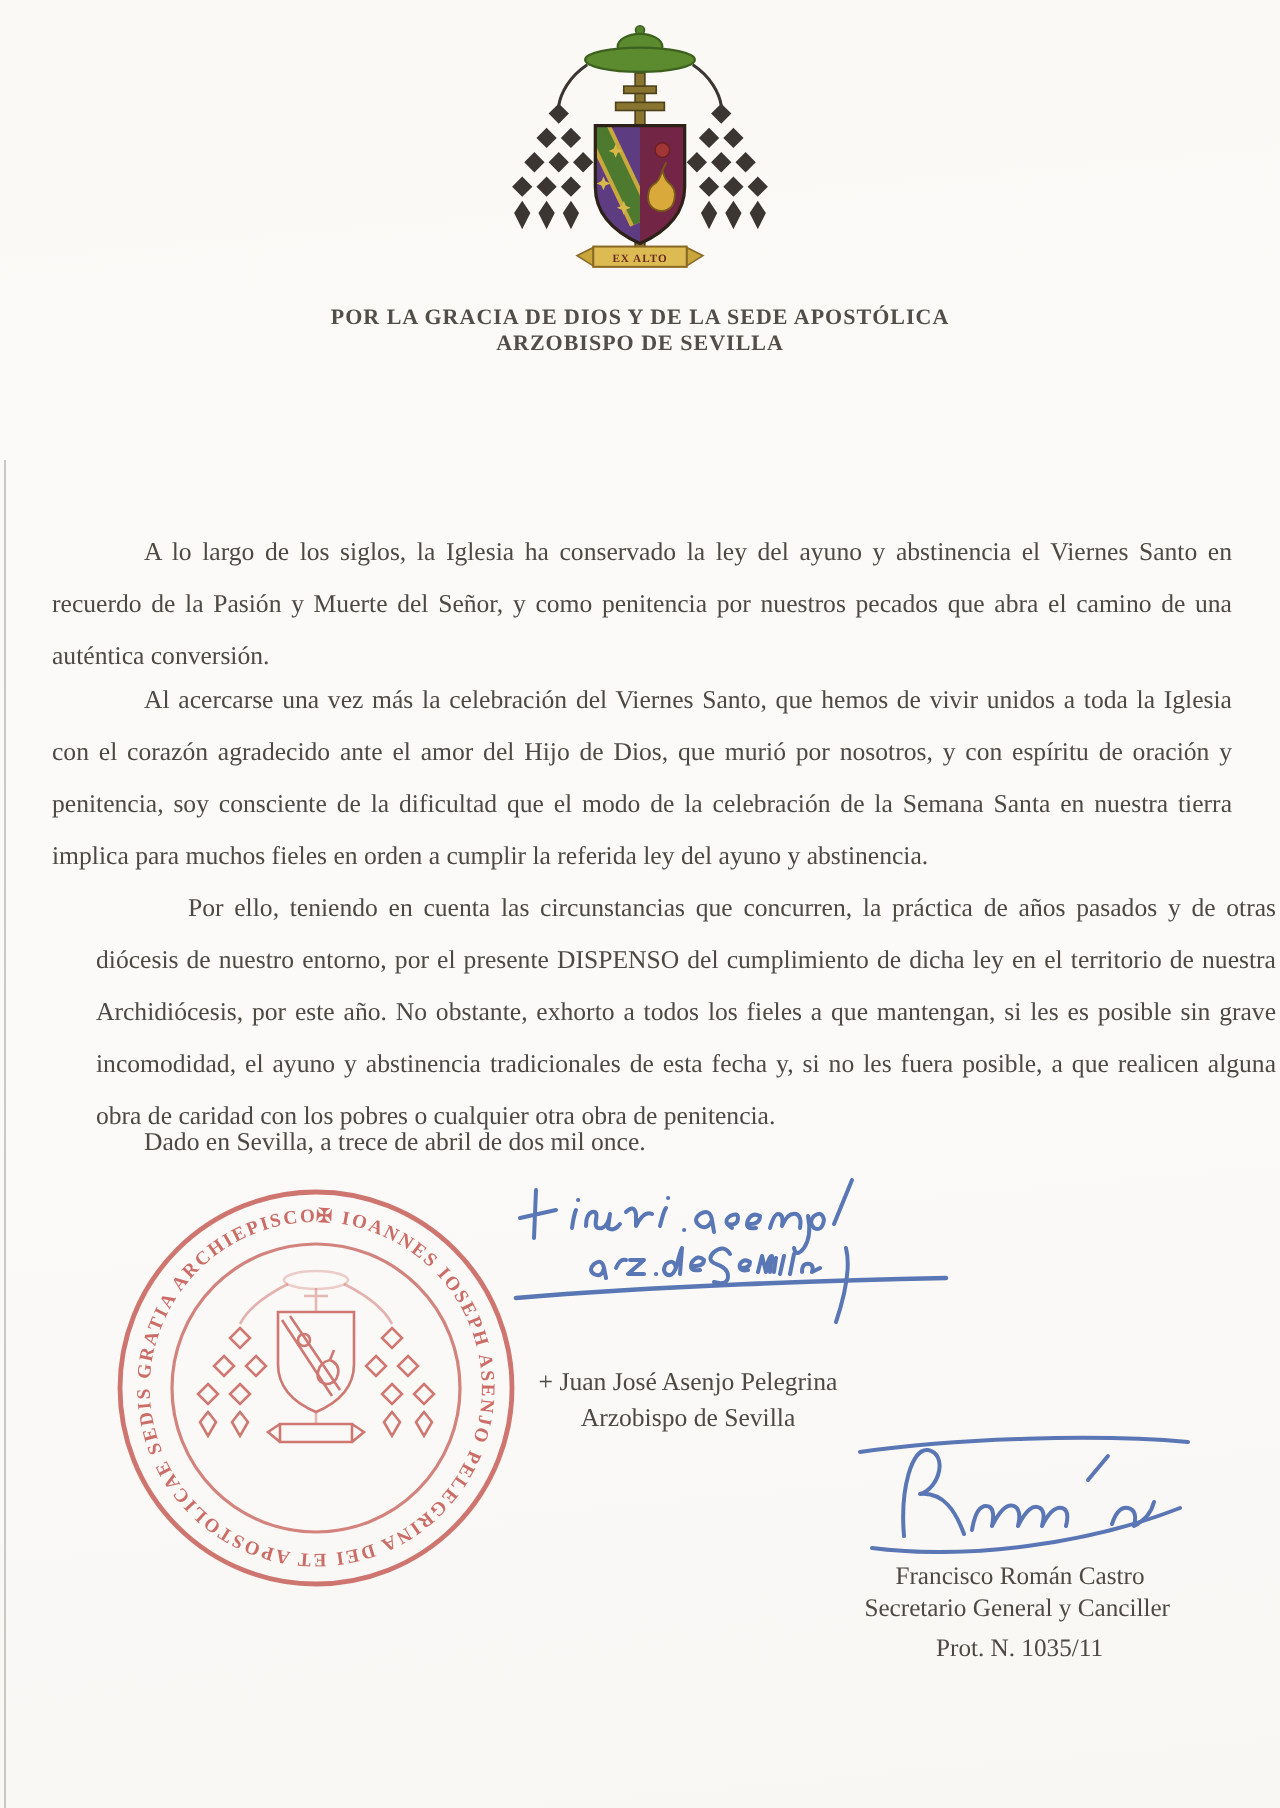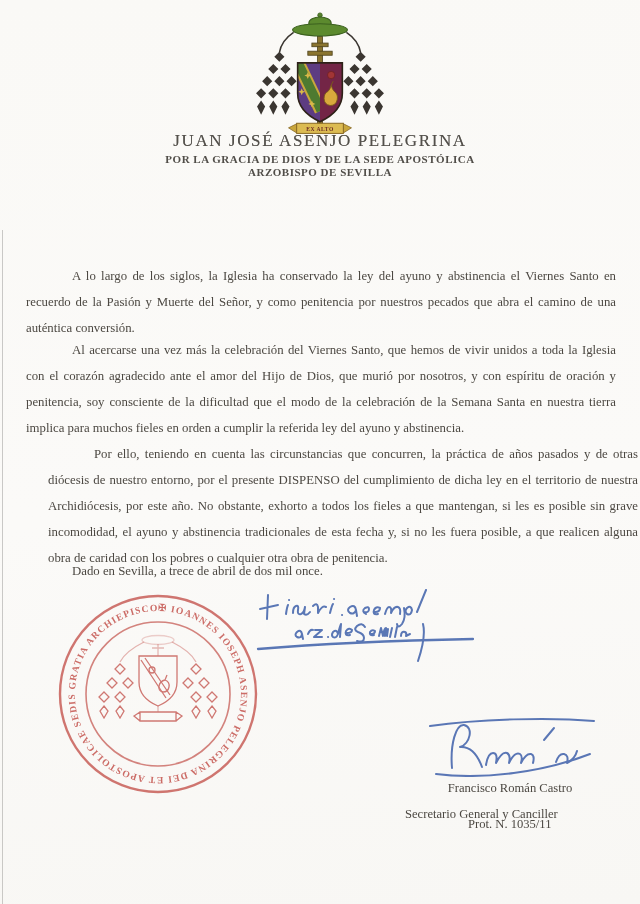--- a/index.html
+++ b/index.html
@@ -49,21 +49,21 @@
     position:absolute; left:246px; top:682px; width:196px;
     text-align:center; font-size:12.8px; color:#4c4842; line-height:18px;
   }
   .signature2 { position:absolute; left:424px; top:710px; width:178px; height:72px; }
   .secretary-name {
     position:absolute; top:781px; left:430px; width:160px;
     text-align:center; font-size:12.6px; color:#4c4842;
   }
   .secretary-role {
     position:absolute; top:797px; left:405px; width:180px;
-    text-align:left; font-size:12.6px; color:#4c4842;margin-top:10px;
+    text-align:right; font-size:12.6px; color:#4c4842;
   }
   .protocol {
     position:absolute; top:817px; left:468px; width:100px;
     text-align:left; font-size:12.6px; color:#4c4842;
   }
 </style>
 </head>
 <body>
 
 <div class="page">
@@ -116,21 +116,20 @@
       <path d="M43,52 L87,52 L87,82 Q87,100 65,110 Q43,100 43,82 Z" fill="none" stroke="#2e2218" stroke-width="1.6"></path>
     </g>
 
     <g>
       <path d="M42,112 L34,116 L42,121 Z M88,112 L96,116 L88,121 Z" fill="#c9a63c" stroke="#8a6a26" stroke-width="0.8"></path>
       <rect x="42" y="111.5" width="46" height="10" fill="#dcbb52" stroke="#8a6a26" stroke-width="1"></rect>
       <text x="65" y="119" text-anchor="middle" font-size="5.5" font-weight="bold" letter-spacing="0.5" fill="#6b2a22" font-family="Liberation Serif, serif">EX ALTO</text>
     </g>
   </svg>
 
-  <div class="letterhead-name">JUAN JOSÉ ASENJO PELEGRINA</div>
   <div class="letterhead-sub sub1">POR LA GRACIA DE DIOS Y DE LA SEDE APOSTÓLICA</div>
   <div class="letterhead-sub sub2">ARZOBISPO DE SEVILLA</div>
 
 
   <p class="para p1">A lo largo de los siglos, la Iglesia ha conservado la ley del ayuno y abstinencia el Viernes Santo en recuerdo de la Pasión y Muerte del Señor, y como penitencia por nuestros pecados que abra el camino de una auténtica conversión.</p>
   <p class="para p2">Al acercarse una vez más la celebración del Viernes Santo, que hemos de vivir unidos a toda la Iglesia con el corazón agradecido ante el amor del Hijo de Dios, que murió por nosotros, y con espíritu de oración y penitencia, soy consciente de la dificultad que el modo de la celebración de la Semana Santa en nuestra tierra implica para muchos fieles en orden a cumplir la referida ley del ayuno y abstinencia.</p>
   <p class="para p3">Por ello, teniendo en cuenta las circunstancias que concurren, la práctica de años pasados y de otras diócesis de nuestro entorno, por el presente DISPENSO del cumplimiento de dicha ley en el territorio de nuestra Archidiócesis, por este año. No obstante, exhorto a todos los fieles a que mantengan, si les es posible sin grave incomodidad, el ayuno y abstinencia tradicionales de esta fecha y, si no les fuera posible, a que realicen alguna obra de caridad con los pobres o cualquier otra obra de penitencia.</p>
   <p class="para p4">Dado en Sevilla, a trece de abril de dos mil once.</p>
 
   <svg class="signature1" viewBox="0 0 248 82">
@@ -183,20 +182,24 @@
                M144,118 l4,5 -4,7 -4,-7 z M160,118 l4,5 -4,7 -4,-7 z"></path>
       <path d="M87,68 h38 v26 q0,16 -19,24 q-19,-8 -19,-24 z"></path>
       <path d="M89,72 L114,110 M93,70 L118,107"></path>
       <circle cx="100" cy="82" r="3"></circle>
       <path d="M113,92 q5,2 4,7 q-1,5 -6,5 q-5,-1 -4,-6 q1,-5 6,-6 l2,-5"></path>
       <path d="M88,124 h36 v9 h-36 z M88,124 l-6,4 6,5 M124,124 l6,4 -6,5"></path>
       <path d="M106,118 v6" opacity="0.5"></path>
     </g>
   </svg>
 
+  <div class="signed-name-block">
+    <div>+ Juan José Asenjo Pelegrina</div>
+    <div>Arzobispo de Sevilla</div>
+  </div>
 
   <svg class="signature2" viewBox="0 0 178 72">
     <g fill="none" stroke="#4d6cb0" stroke-width="2" stroke-linecap="round" stroke-linejoin="round" opacity="0.92">
       <path d="M6,16 C55,9 125,7 170,11"></path>
       <path d="M28,58 C26,34 32,14 40,15 C50,17 46,34 36,37 C48,36 54,46 58,57"></path>
       <path d="M62,55 q2,-12 7,-12 q5,0 3,10 q6,-12 11,-10 q4,2 2,10 q6,-12 11,-9 q3,2 1,9 q5,-10 10,-9 q4,1 2,9"></path>
       <path d="M120,30 l10,-12"></path>
       <path d="M132,52 q3,-9 8,-8 q5,1 3,9 q8,-4 10,-12"></path>
       <path d="M12,64 C60,70 120,62 166,44"></path>
     </g>

